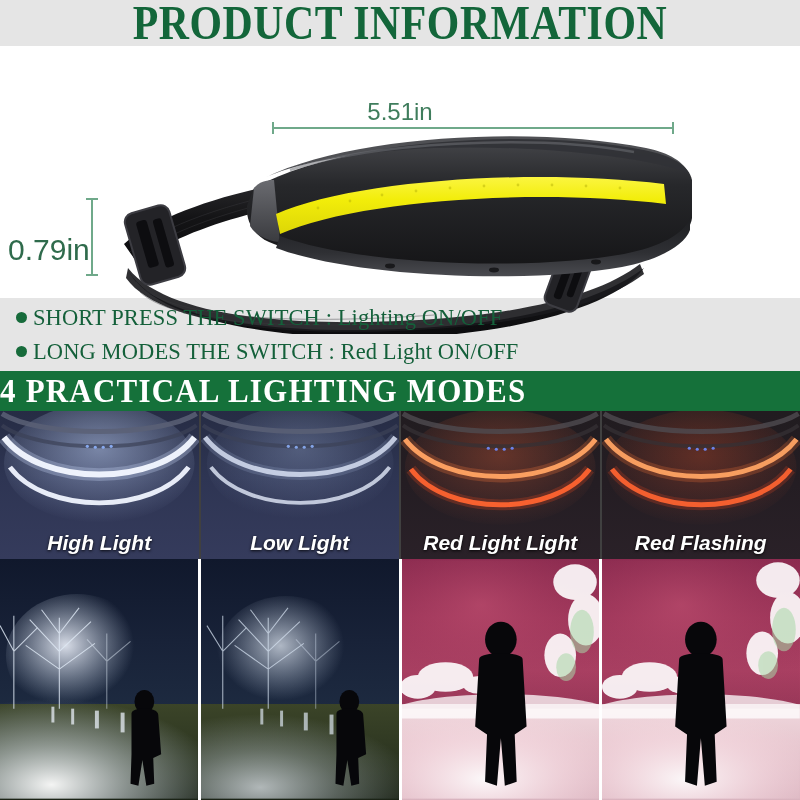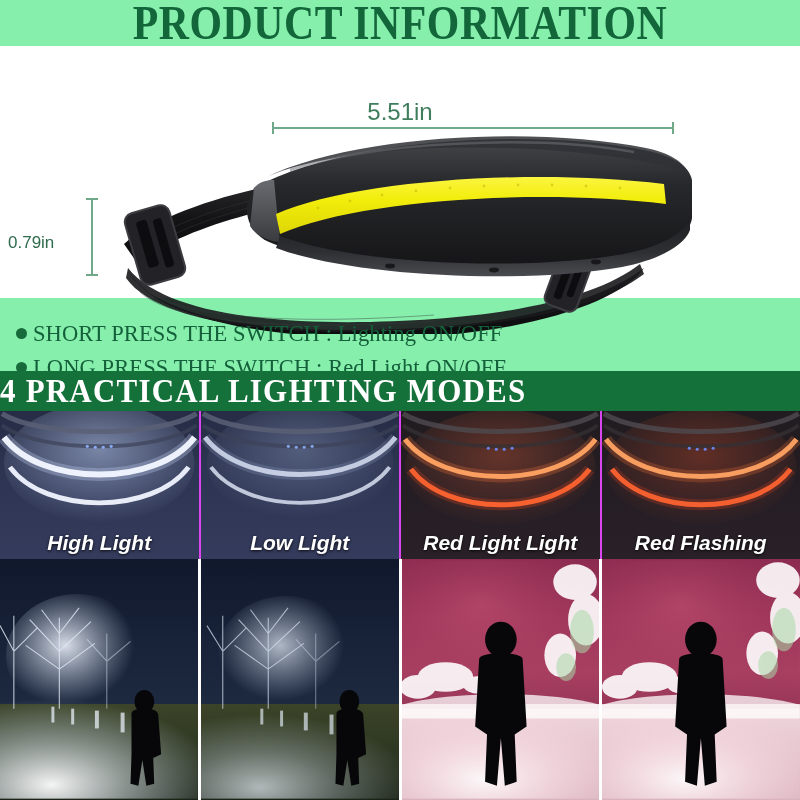--- a/index.html
+++ b/index.html
@@ -1,19 +1,19 @@
 <!DOCTYPE html>
 <html><head>
 <meta charset="utf-8">
 <style>
   * { margin:0; padding:0; box-sizing:border-box; }
   html,body { width:800px; height:800px; background:#ffffff; }
   body { font-family:"Liberation Sans", sans-serif; overflow:hidden; }
 
-  .page { position:relative; width:800px; height:800px; background:#86efac; }
+  .page { position:relative; width:800px; height:800px; background:#e5e5e5; }
 
   
   .title-bar {
     position:absolute; left:0; top:0; width:800px; height:46px;
     display:flex; align-items:center; justify-content:center;
   }
   .title-text {
     font-family:"Liberation Serif", serif;
     font-weight:bold; font-size:41px; line-height:41px;
     color:#13663a; letter-spacing:0.5px;
@@ -34,33 +34,33 @@
     position:absolute; left:272px; top:76px; width:402px; height:12px;
   }
   .dim-h-line .bar { position:absolute; left:0; top:5px; width:100%; height:1.6px; background:#6fa98a; }
   .dim-h-line .tick { position:absolute; top:0; width:1.6px; height:12px; background:#6fa98a; }
   .dim-h-line .tick.left { left:0; }
   .dim-h-line .tick.right { right:0; }
 
   
   .dim-v-label {
     position:absolute; left:8px; top:187px;
-    font-family:"Liberation Sans", sans-serif; font-size:17px; color:#2f6b4c;
+    font-family:"Liberation Sans", sans-serif; font-size:30px; color:#2f6b4c;
   }
   .dim-v-line { position:absolute; left:86px; top:152px; width:12px; height:78px; }
   .dim-v-line .bar { position:absolute; left:5px; top:0; width:1.6px; height:100%; background:#6fa98a; }
   .dim-v-line .tick { position:absolute; left:0; width:12px; height:1.6px; background:#6fa98a; }
   .dim-v-line .tick.top { top:0; }
   .dim-v-line .tick.bottom { bottom:0; }
 
   
   .lamp { position:absolute; left:104px; top:76px; width:600px; height:212px; }
 
   
-  .bullets { position:absolute; left:0; top:298px; width:800px; height:73px; padding-left:16px;margin-top:16px; }
+  .bullets { position:absolute; left:0; top:298px; width:800px; height:73px; padding-left:16px; }
   .bullet-row { display:flex; align-items:center; height:29px; margin-top:5px; }
   .bullet-dot {
     width:11px; height:11px; border-radius:50%; background:#176b3b;
     flex:0 0 auto; margin-right:6px;
   }
   .bullet-text {
     font-family:"Liberation Serif", serif; font-size:22.5px; color:#14603a;
     white-space:nowrap; letter-spacing:0.1px;
   }
 
@@ -72,21 +72,21 @@
   .banner-text {
     font-family:"Liberation Serif", serif; font-weight:bold;
     font-size:31px; color:#ffffff; letter-spacing:1.2px;
     transform:scaleY(1.12); white-space:nowrap;
   }
 
   
   .modes { position:absolute; left:0; top:411px; width:800px; height:148px; display:flex; background:#fff; }
   .mode-cell {
     position:relative; flex:1 1 0; height:148px; overflow:hidden;
-    border-right:2px solid #d946ef;
+    border-right:2px solid #404040;
   }
   .mode-cell:last-child { border-right:none; }
   .mode-bg { position:absolute; inset:0; }
   .mode-bg.cool { background:linear-gradient(180deg,#262c44 0%,#2e3553 45%,#353b5c 100%); }
   .mode-bg.warm { background:linear-gradient(180deg,#211c20 0%,#241d23 50%,#2a2128 100%); }
   .mode-label {
     position:absolute; left:0; bottom:4px; width:100%; text-align:center;
     font-family:"Liberation Sans", sans-serif; font-weight:bold; font-style:italic;
     font-size:21px; color:#ffffff; text-shadow:0 1px 3px rgba(0,0,0,.85);
     white-space:nowrap;
@@ -225,21 +225,21 @@
     </svg>
   </div>
 
   <div class="bullets">
     <div class="bullet-row">
       <span class="bullet-dot"></span>
       <span class="bullet-text">SHORT PRESS THE SWITCH : Lighting ON/OFF</span>
     </div>
     <div class="bullet-row">
       <span class="bullet-dot"></span>
-      <span class="bullet-text">LONG PRESS THE SWITCH : Red Light ON/OFF</span>
+      <span class="bullet-text">LONG MODES THE SWITCH : Red Light ON/OFF</span>
     </div>
   </div>
 
   <div class="banner">
     <div class="banner-text">4 PRACTICAL LIGHTING MODES</div>
   </div>
 
   <div class="modes">
 
     <div class="mode-cell">

